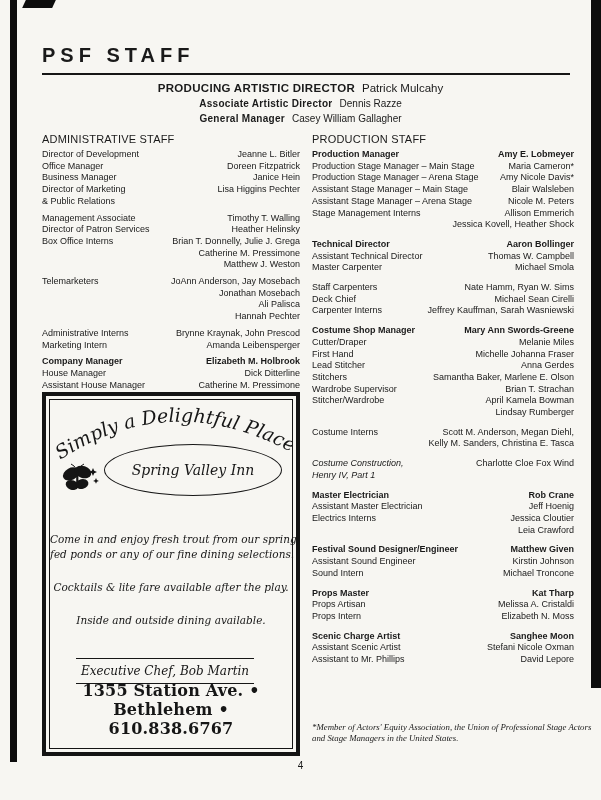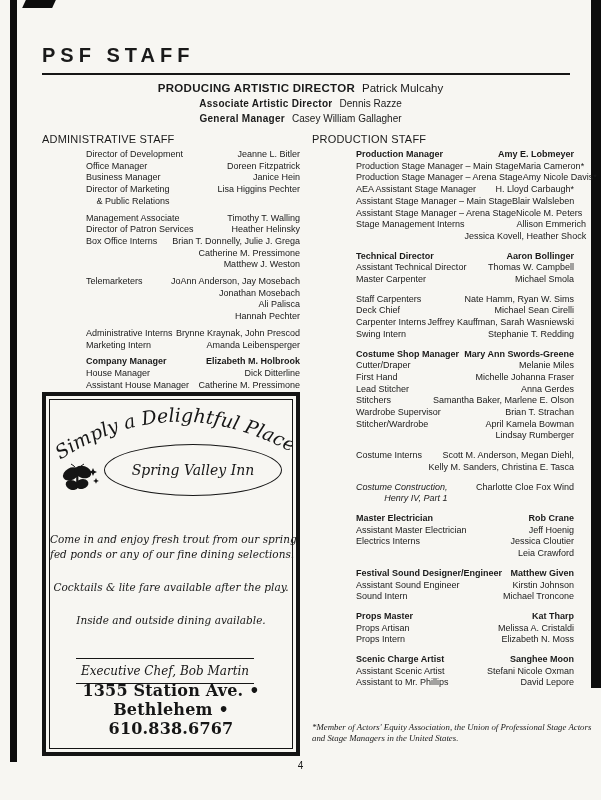--- a/index.html
+++ b/index.html
@@ -31,21 +31,21 @@
 
   
   .col { position:absolute; top:133px; }
   .col-left  { left:42px;  width:258px; }
   .col-right { left:312px; width:262px; }
   .col-heading { font-size:11px; line-height:13px; margin-bottom:3px; letter-spacing:0.2px; }
   .group { margin-top:5px; }
   .col-right .group { margin-top:8px; }
   .rows > .group:first-child { margin-top:0; }
   .row { display:flex; justify-content:space-between; font-size:9px; line-height:11.7px; }
-  .row .role  { text-align:right;  white-space:nowrap;margin-left:44px; }
+  .row .role  { text-align:left;  white-space:nowrap; }
   .row .names { text-align:right; white-space:nowrap; flex:1; }
   .row.bold { font-weight:700; }
   .row.italic-role .role { font-style:italic; }
 
   
   .ad { position:absolute; left:42px; top:392px; width:258px; height:364px;
         border:4px solid #141414; padding:3px; background:#f7f6f2; }
   .ad-inner { border:1px solid #141414; width:100%; height:100%; position:relative;
               font-family:"DejaVu Serif", serif; font-style:italic; color:#161616; }
   .arch { position:absolute; top:2px; left:50%; transform:translateX(-50%); }
@@ -241,28 +241,20 @@
           <div class="row">
             <div class="role">
               <div>Production Stage Manager – Arena Stage</div>
             </div>
             <div class="names">
               <div>Amy Nicole Davis*</div>
             </div>
           </div>
           <div class="row">
             <div class="role">
-              <div>AEA Assistant Stage Manager</div>
-            </div>
-            <div class="names">
-              <div>H. Lloyd Carbaugh*</div>
-            </div>
-          </div>
-          <div class="row">
-            <div class="role">
               <div>Assistant Stage Manager – Main Stage</div>
             </div>
             <div class="names">
               <div>Blair Walsleben</div>
             </div>
           </div>
           <div class="row">
             <div class="role">
               <div>Assistant Stage Manager – Arena Stage</div>
             </div>
@@ -322,28 +314,20 @@
             <div class="names">
               <div>Michael Sean Cirelli</div>
             </div>
           </div>
           <div class="row">
             <div class="role">
               <div>Carpenter Interns</div>
             </div>
             <div class="names">
               <div>Jeffrey Kauffman, Sarah Wasniewski</div>
-            </div>
-          </div>
-          <div class="row">
-            <div class="role">
-              <div>Swing Intern</div>
-            </div>
-            <div class="names">
-              <div>Stephanie T. Redding</div>
             </div>
           </div>
         </div>
         <div class="group">
           <div class="row bold">
             <div class="role">
               <div>Costume Shop Manager</div>
             </div>
             <div class="names">
               <div>Mary Ann Swords-Greene</div>

